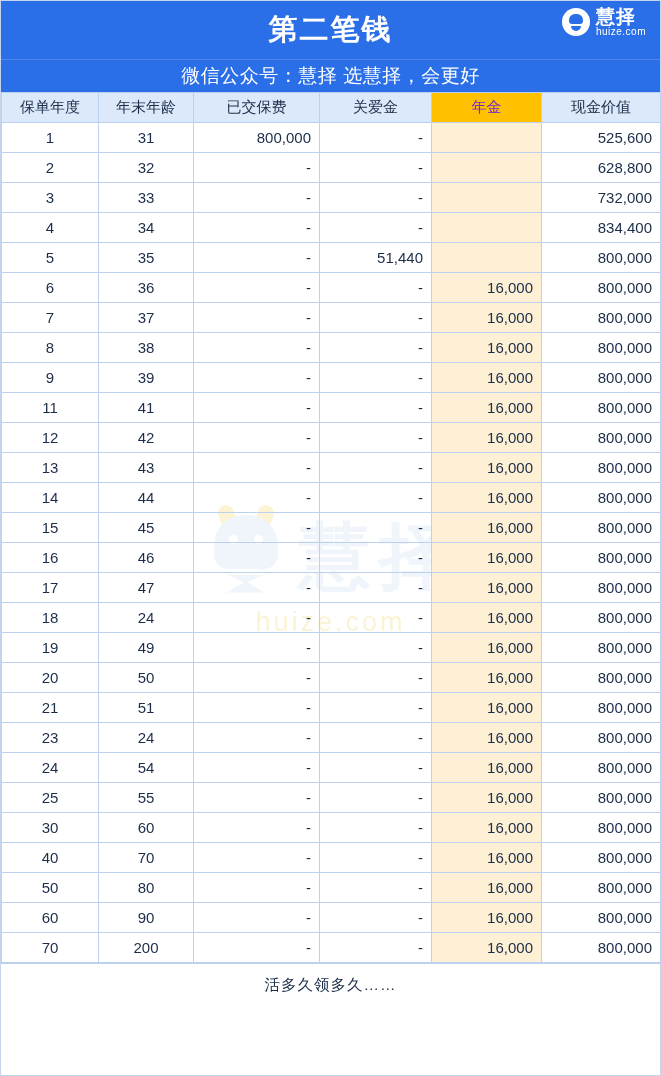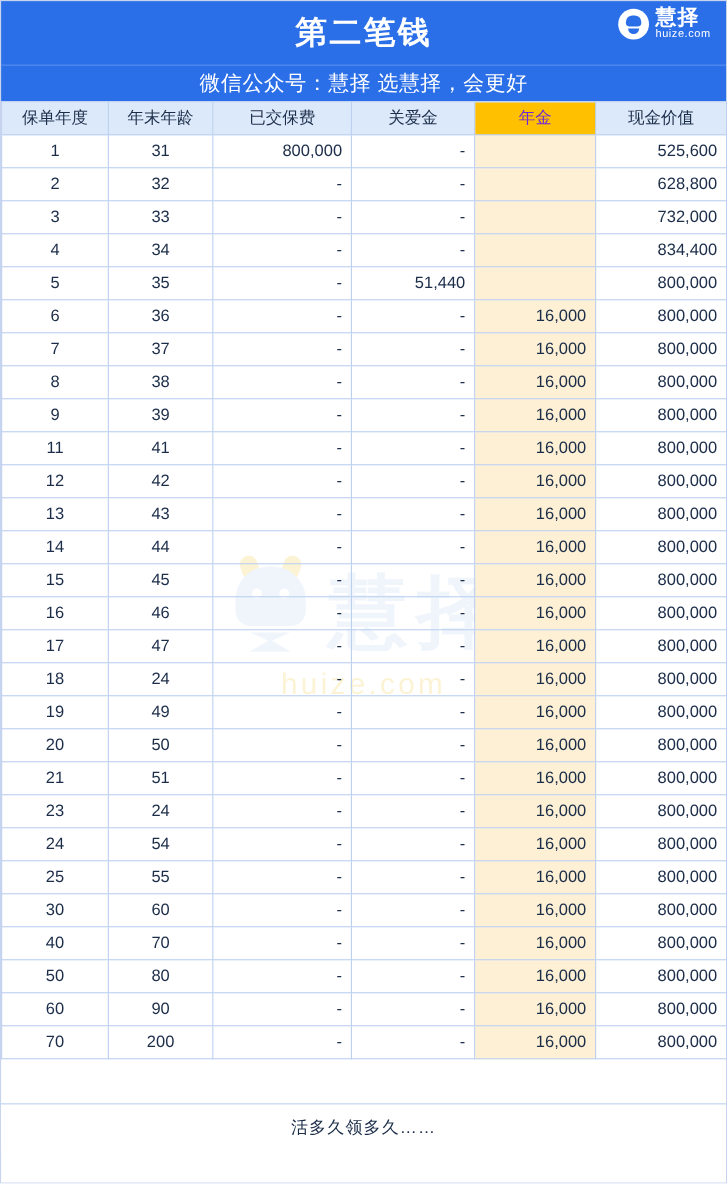--- a/index.html
+++ b/index.html
@@ -240,21 +240,20 @@
   
   .footer {
     height: 42px;
     display: flex;
     align-items: center;
     justify-content: center;
     border-top: 1px solid #bcd0f0;
     background: #ffffff;
     position: relative;
     z-index: 2;
-    margin-top: 40px;
   }
   .footer-text {
     font-size: 15.5px;
     color: #1c2d49;
     letter-spacing: 1px;
   }
 </style>
 </head>
 <body>
 

